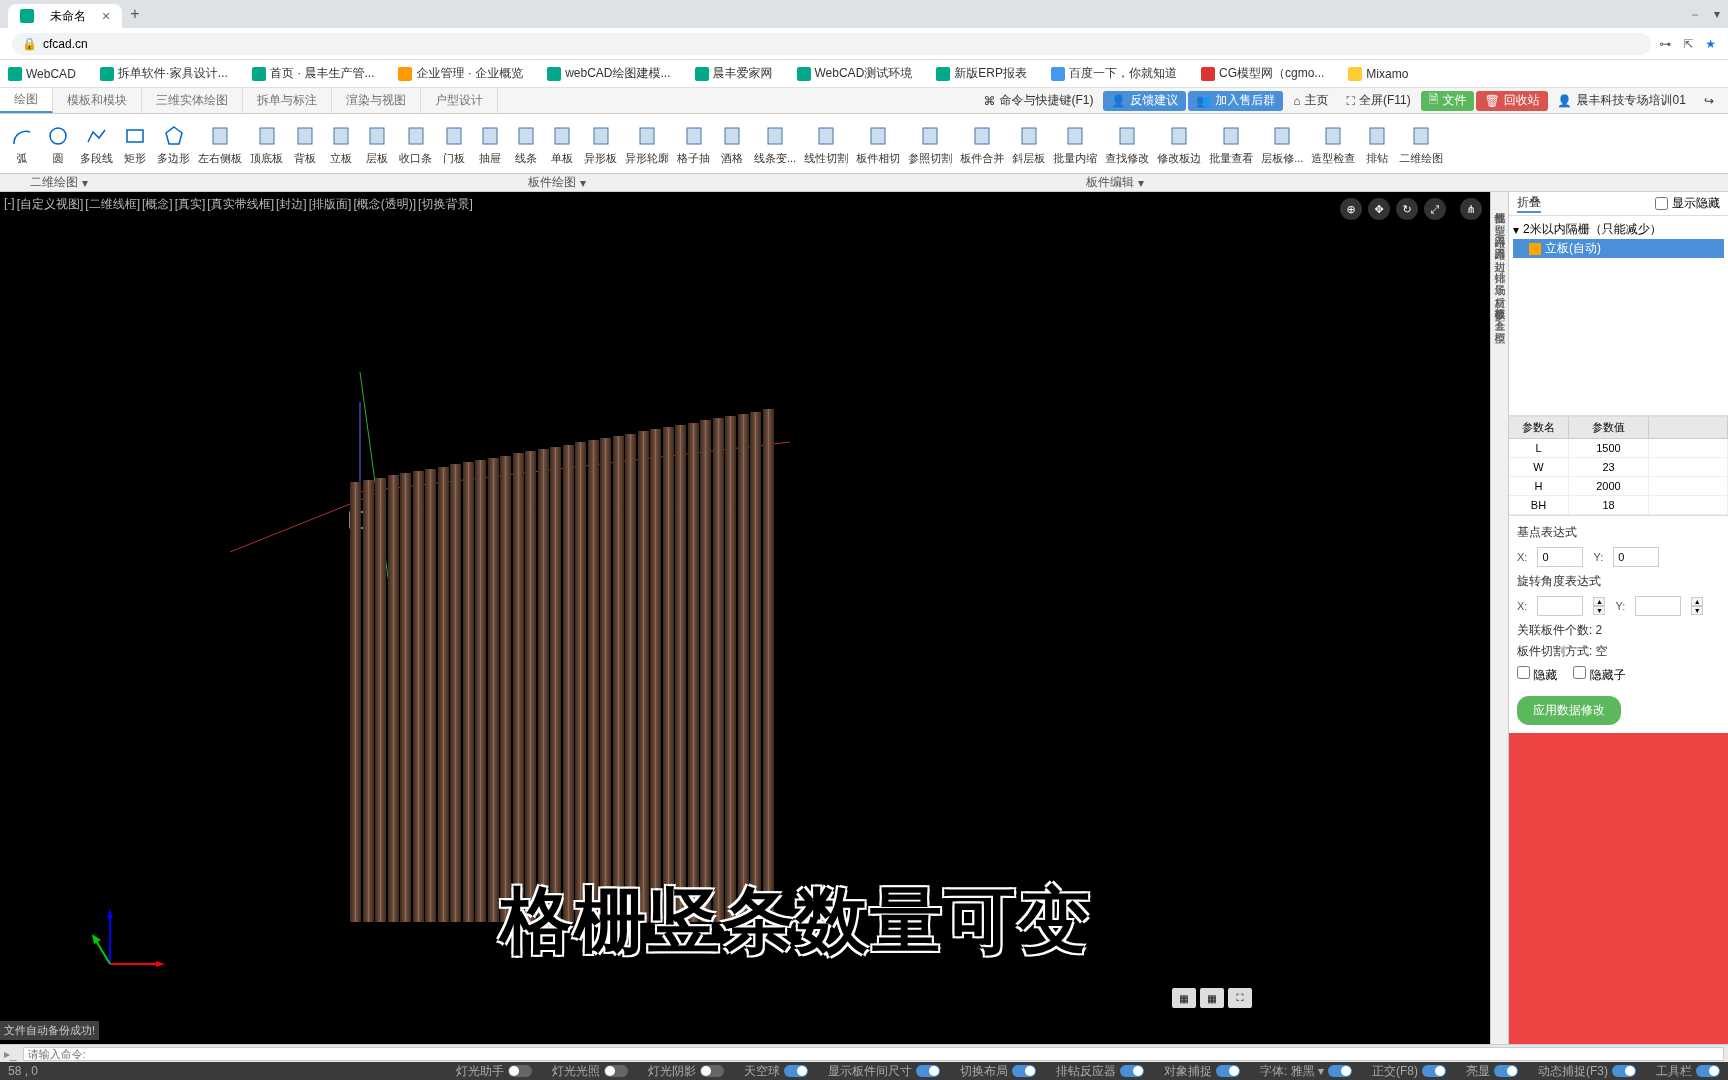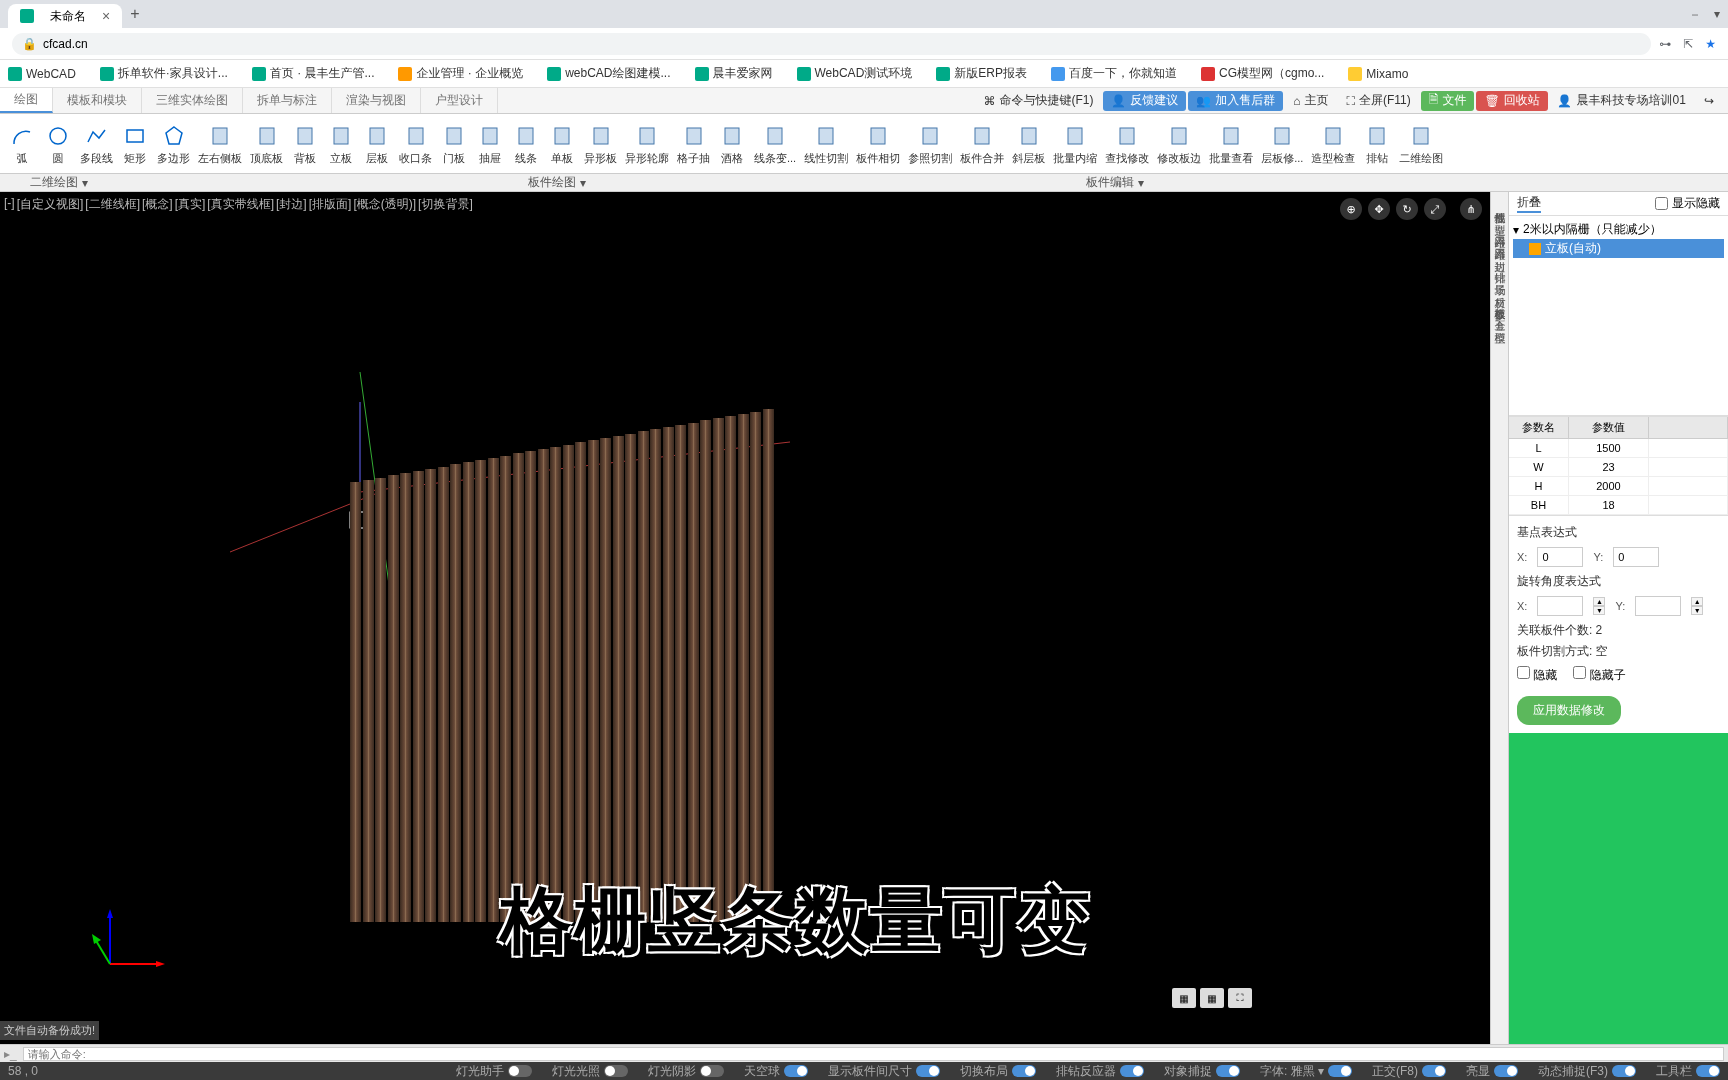--- a/index.html
+++ b/index.html
@@ -44,21 +44,21 @@
 .vm-item{color:#bbb}
 .view-controls{position:absolute;top:6px;right:8px;display:flex;gap:6px}
 .vc-btn{width:22px;height:22px;border-radius:11px;background:#333;color:#fff;display:flex;align-items:center;justify-content:center;cursor:pointer;font-size:11px}
 .axis-gizmo{position:absolute;bottom:60px;left:90px;width:80px;height:80px}
 .save-msg{position:absolute;bottom:4px;left:0;color:#ccc;font-size:11px;background:rgba(80,80,80,0.8);padding:2px 4px}
 .model-3d{position:absolute;left:350px;top:210px;width:440px;height:520px}
 .slat{position:absolute;background:linear-gradient(90deg,#3a2a20 0%,#6a4a38 40%,#8a6a50 50%,#6a4a38 60%,#3a2a20 100%);width:11px}
 .overlay-text{position:absolute;left:500px;bottom:75px;font-size:72px;font-weight:900;color:#000;letter-spacing:2px;text-shadow:2px 2px 0 #fff,-2px -2px 0 #fff,2px -2px 0 #fff,-2px 2px 0 #fff}
 .right-sidebar{width:18px;background:#f0f0f0;border-left:1px solid #ccc;display:flex;flex-direction:column;align-items:center;padding-top:6px}
 .rs-label{writing-mode:vertical-rl;font-size:11px;color:#555;margin:6px 0;cursor:pointer}
-.prop-panel{width:220px;background:#22c55e;border-left:1px solid #ccc;display:flex;flex-direction:column}
+.prop-panel{width:220px;background:#ef4444;border-left:1px solid #ccc;display:flex;flex-direction:column}
 .pp-header{height:24px;display:flex;align-items:center;padding:0 8px;gap:10px;border-bottom:1px solid #ddd;background:#fff}
 .pp-tab{cursor:pointer;color:#666}
 .pp-tab.active{color:#333;border-bottom:2px solid #4a90d9}
 .pp-checkbox{margin-left:auto;display:flex;align-items:center;gap:4px}
 .tree-area{padding:4px;border-bottom:1px solid #ddd;min-height:200px;background:#fff}
 .tree-row{display:flex;align-items:center;gap:4px;padding:1px 0;cursor:pointer;font-size:11px}
 .tree-row.selected{background:#4a90d9;color:#fff}
 .tree-icon{width:12px;height:12px;background:#ffa500;display:inline-block}
 .param-table{background:#fff;border-top:1px solid #ddd}
 .pt-header{display:flex;background:#e8e8e8;border-bottom:1px solid #ccc}

